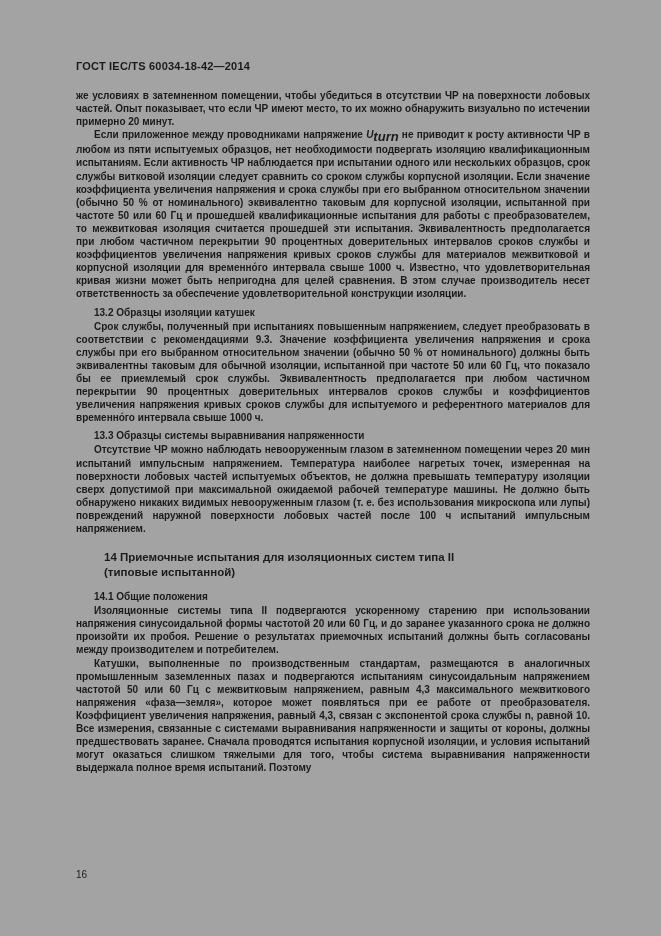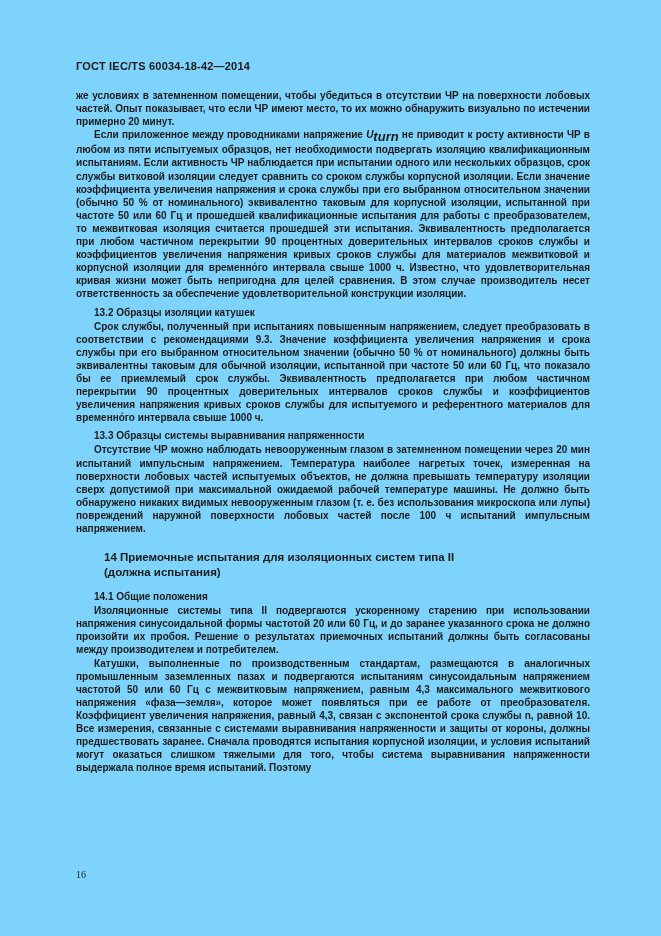--- a/index.html
+++ b/index.html
@@ -5,21 +5,21 @@
   * { box-sizing: border-box; }
   html, body { margin: 0; padding: 0; }
   body {
     width: 661px; height: 936px;
     background: #ffffff;
     font-family: "Liberation Sans", "DejaVu Sans", sans-serif;
   }
   .page {
     position: relative;
     width: 661px; height: 936px;
-    background: #7dd3fc;
+    background: #a3a3a3;
     color: #1b1b1b;
     overflow: hidden;
   }
   .content {
     position: absolute;
     left: 76px; top: 60px;
     width: 514px;
   }
   .doc-header {
     font-weight: bold;
@@ -52,21 +52,20 @@
     margin: 5px 0 1px 0;
     padding-left: 18px;
   }
   .var { font-style: italic; }
   .var sub { font-size: 13px; font-style: italic; }
   .page-number {
     position: absolute;
     left: 76px; top: 869px;
     font-size: 10px;
     line-height: 12px;
-    font-family: Liberation Serif, serif;
   }
 </style>
 </head>
 <body>
 
 <div class="page">
   <div class="content">
 
     <div class="doc-header">
       <span>ГОСТ IEC/TS 60034-18-42—2014</span>
@@ -78,21 +77,21 @@
     <p class="body-para"><span>Если приложенное между проводниками напряжение </span><span class="var"><span>U</span><sub>turn</sub></span><span> не приводит к росту активности ЧР в любом из пяти испытуемых образцов, нет необходимости подвергать изоляцию квалификационным испытаниям. Если активность ЧР наблюдается при испытании одного или нескольких образцов, срок службы витковой изоляции следует сравнить со сроком службы корпусной изоляции. Если значение коэффициента увеличения напряжения и срока службы при его выбранном относительном значении (обычно 50 % от номинального) эквивалентно таковым для корпусной изоляции, испытанной при частоте 50 или 60 Гц и прошедшей квалификационные испытания для работы с преобразователем, то межвитковая изоляция считается прошедшей эти испытания. Эквивалентность предполагается при любом частичном перекрытии 90 процентных доверительных интервалов сроков службы и коэффициентов увеличения напряжения кривых сроков службы для материалов межвитковой и корпусной изоляции для временно́го интервала свыше 1000 ч. Известно, что удовлетворительная кривая жизни может быть непригодна для целей сравнения. В этом случае производитель несет ответственность за обеспечение удовлетворительной конструкции изоляции.</span></p>
 
     <h2 class="subsection-heading">13.2 Образцы изоляции катушек</h2>
     <p class="body-para">Срок службы, полученный при испытаниях повышенным напряжением, следует преобразовать в соответствии с рекомендациями 9.3. Значение коэффициента увеличения напряжения и срока службы при его выбранном относительном значении (обычно 50 % от номинального) должны быть эквивалентны таковым для обычной изоляции, испытанной при частоте 50 или 60 Гц, что показало бы ее приемлемый срок службы. Эквивалентность предполагается при любом частичном перекрытии 90 процентных доверительных интервалов сроков службы и коэффициентов увеличения напряжения кривых сроков службы для испытуемого и референтного материалов для временно́го интервала свыше 1000 ч.</p>
 
     <h2 class="subsection-heading">13.3 Образцы системы выравнивания напряженности</h2>
     <p class="body-para">Отсутствие ЧР можно наблюдать невооруженным глазом в затемненном помещении через 20 мин испытаний импульсным напряжением. Температура наиболее нагретых точек, измеренная на поверхности лобовых частей испытуемых объектов, не должна превышать температуру изоляции сверх допустимой при максимальной ожидаемой рабочей температуре машины. Не должно быть обнаружено никаких видимых невооруженным глазом (т. е. без использования микроскопа или лупы) повреждений наружной поверхности лобовых частей после 100 ч испытаний импульсным напряжением.</p>
 
     <h1 class="section-heading">
       <span class="hline">14 Приемочные испытания для изоляционных систем типа II</span>
-      <span class="hline">(должна испытания)</span>
+      <span class="hline">(типовые испытанной)</span>
     </h1>
 
     <h2 class="subsection-heading">14.1 Общие положения</h2>
     <p class="body-para">Изоляционные системы типа II подвергаются ускоренному старению при использовании напряжения синусоидальной формы частотой 20 или 60 Гц, и до заранее указанного срока не должно произойти их пробоя. Решение о результатах приемочных испытаний должны быть согласованы между производителем и потребителем.</p>
 
     <p class="body-para">Катушки, выполненные по производственным стандартам, размещаются в аналогичных промышленным заземленных пазах и подвергаются испытаниям синусоидальным напряжением частотой 50 или 60 Гц с межвитковым напряжением, равным 4,3 максимального межвиткового напряжения «фаза—земля», которое может появляться при ее работе от преобразователя. Коэффициент увеличения напряжения, равный 4,3, связан с экспонентой срока службы n, равной 10. Все измерения, связанные с системами выравнивания напряженности и защиты от короны, должны предшествовать заранее. Сначала проводятся испытания корпусной изоляции, и условия испытаний могут оказаться слишком тяжелыми для того, чтобы система выравнивания напряженности выдержала полное время испытаний. Поэтому</p>
 
   </div>
 
   <div class="page-number">16</div>

